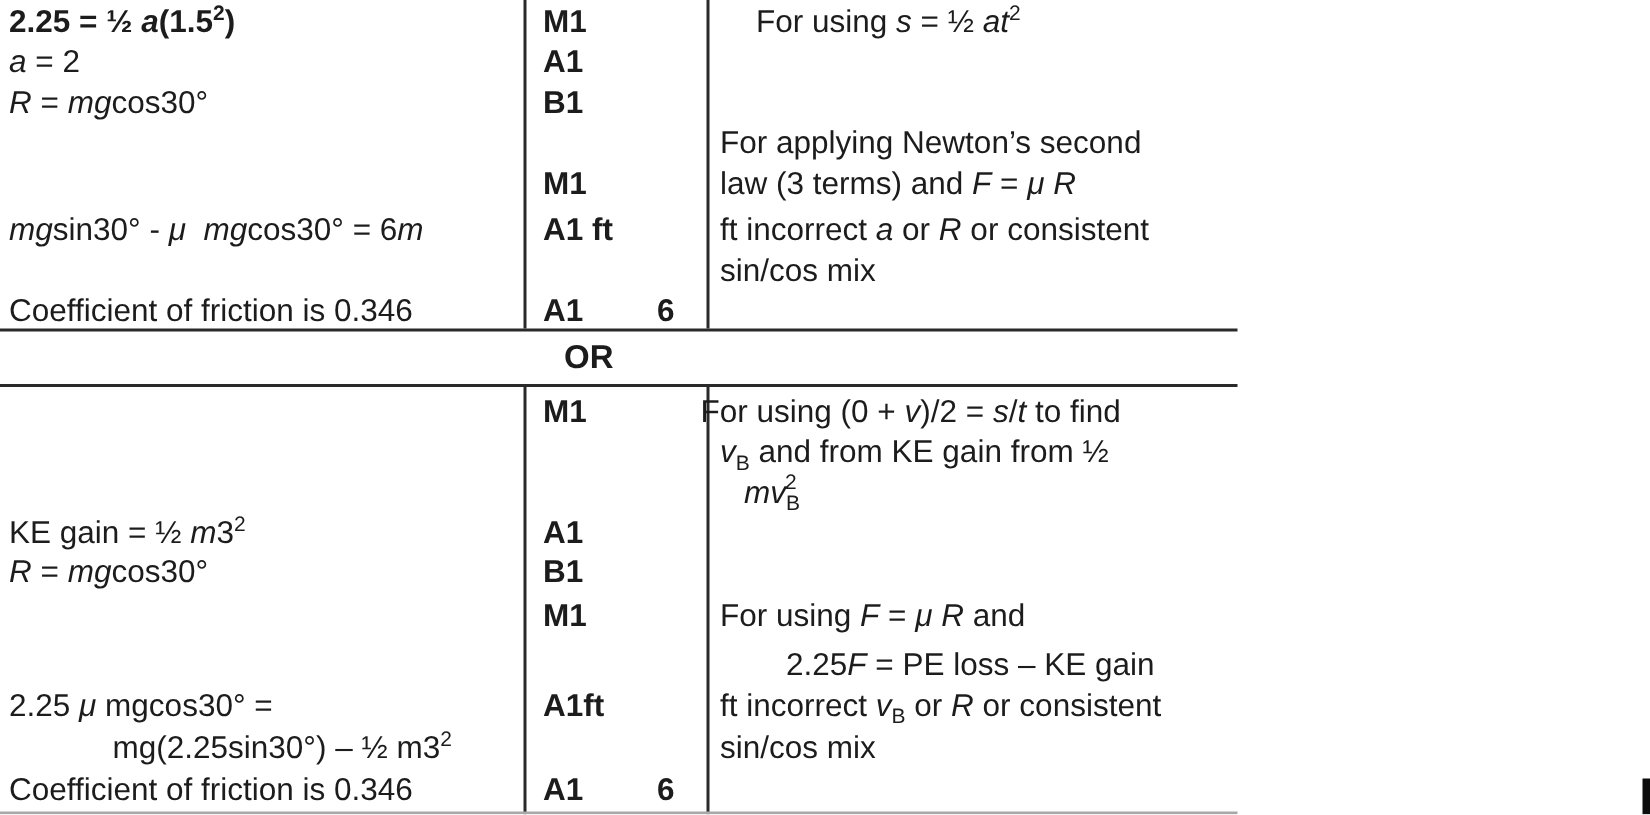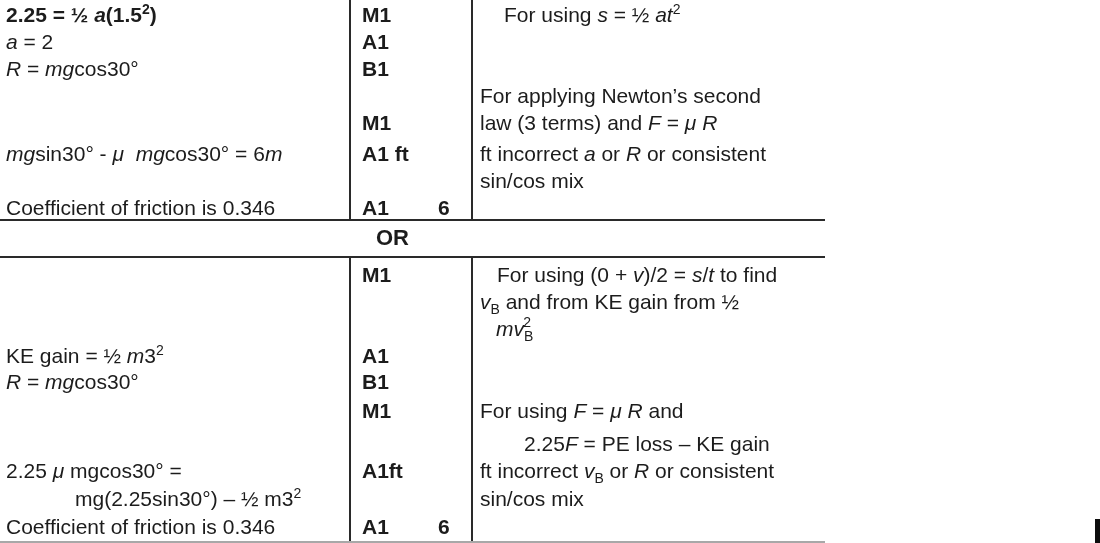--- a/index.html
+++ b/index.html
@@ -60,21 +60,21 @@
       <div class="tl" style="left: 6px; top: 459px;"><span>2.25 </span><span class="i">μ</span><span> mgcos30° =</span></div>
       <div class="tl" style="left: 75px; top: 487px;"><span>mg(2.25sin30°) – ½ m3</span><span class="sup">2</span></div>
       <div class="tl" style="left: 6px; top: 515px;"><span>Coefficient of friction is 0.346</span></div>
       <div class="tl b" style="left: 362px; top: 263px;"><span>M1</span></div>
       <div class="tl b" style="left: 362px; top: 344px;"><span>A1</span></div>
       <div class="tl b" style="left: 362px; top: 370px;"><span>B1</span></div>
       <div class="tl b" style="left: 362px; top: 399px;"><span>M1</span></div>
       <div class="tl b" style="left: 362px; top: 459px;"><span>A1ft</span></div>
       <div class="tl b" style="left: 362px; top: 515px;"><span>A1</span></div>
       <div class="tl b" style="left: 438px; top: 515px;"><span>6</span></div>
-      <div class="tl" style="left: 497px; top: 263px;"><span>For using (0 + </span><span class="i">v</span><span>)/2 = </span><span class="i">s</span><span>/</span><span class="i">t</span><span> to find</span></div>
+      <div class="tl" style="left: 467px; top: 263px;"><span>For using (0 + </span><span class="i">v</span><span>)/2 = </span><span class="i">s</span><span>/</span><span class="i">t</span><span> to find</span></div>
       <div class="tl" style="left: 480px; top: 290px;"><span class="i">v</span><span class="sub">B</span><span> and from KE gain from ½</span></div>
       <div class="tl" style="left: 480px; top: 317px; margin-left: 16px;"><span class="i">m</span><span class="i">v</span><span class="sub">B</span><span class="supo">2</span></div>
       <div class="tl" style="left: 480px; top: 399px; text-align: right;"><span>For using </span><span class="i">F</span><span> = </span><span class="i">μ</span><span> </span><span class="i">R</span><span> and</span></div>
       <div class="tl" style="left: 524px; top: 432px; text-align: right;"><span>2.25</span><span class="i">F</span><span> = PE loss – KE gain</span></div>
       <div class="tl" style="left: 480px; top: 459px;"><span>ft incorrect </span><span class="i">v</span><span class="sub">B</span><span> or </span><span class="i">R</span><span> or consistent</span></div>
       <div class="tl" style="left: 480px; top: 487px;"><span>sin/cos mix</span></div>
     </div>
 
 </div>
 

